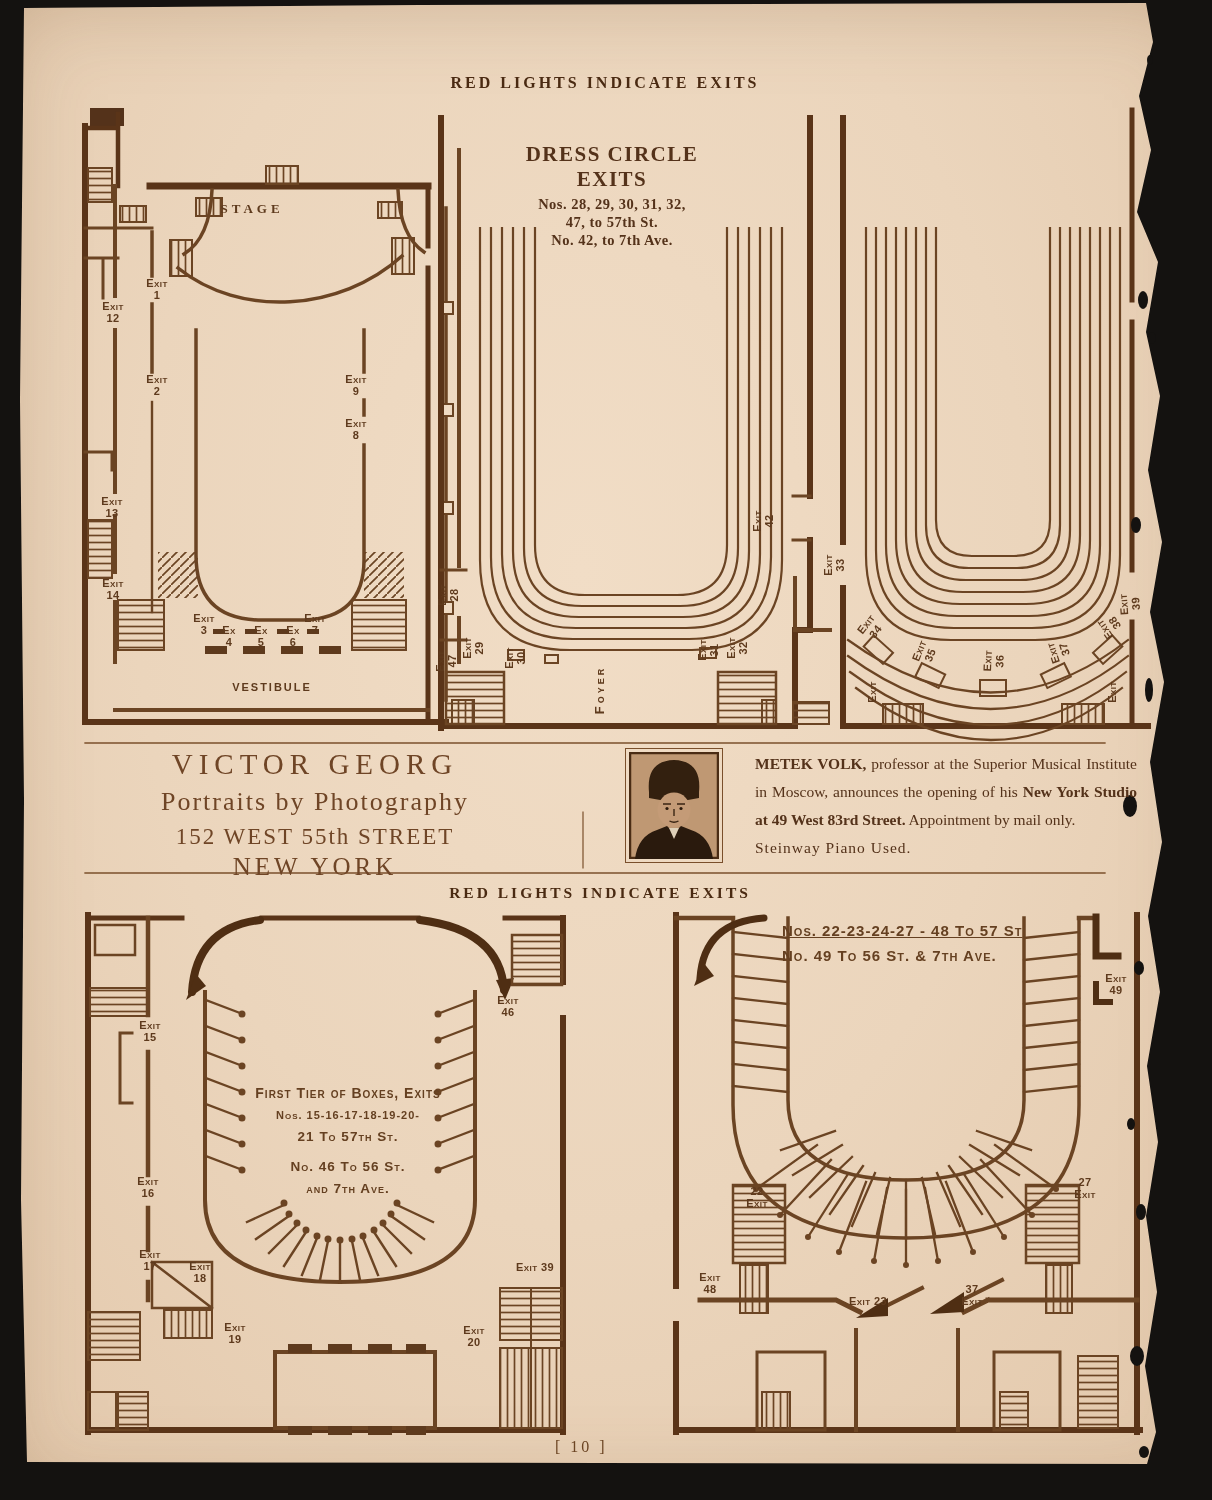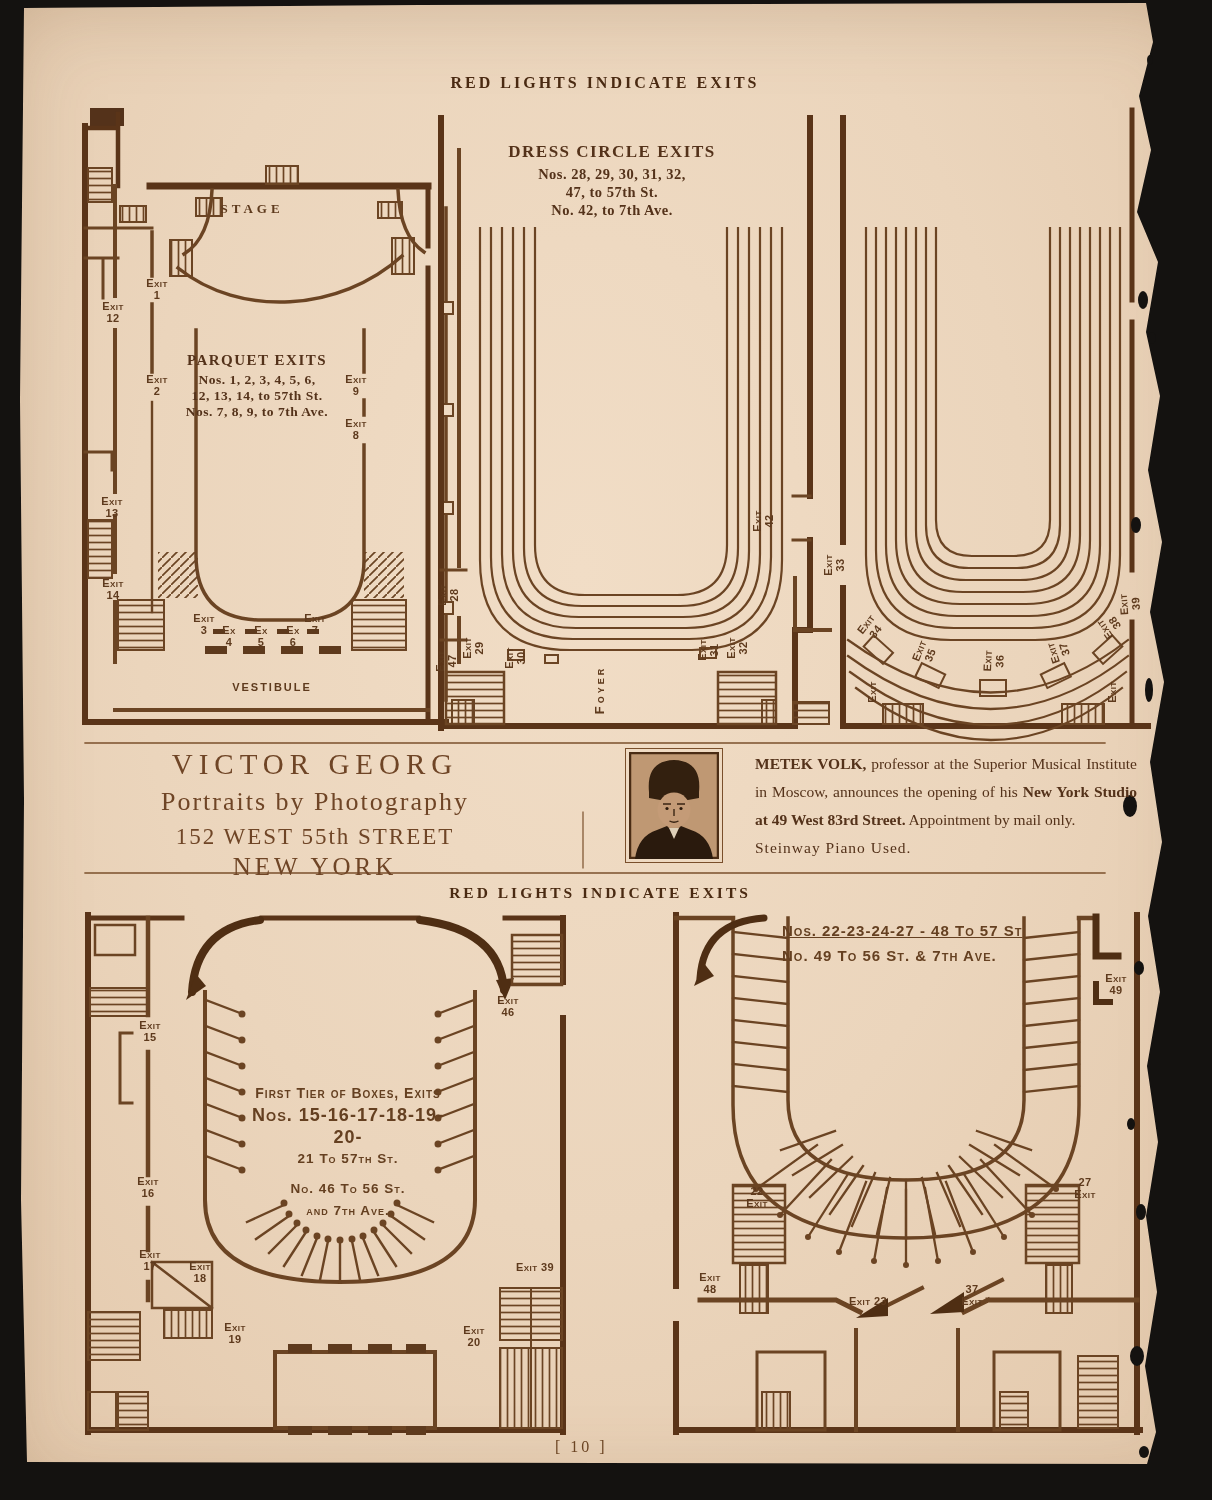--- a/index.html
+++ b/index.html
@@ -265,26 +265,20 @@
         <ellipse cx="1144" cy="1452" rx="5" ry="6"></ellipse>
       </g>
     </g>
   </svg>
 
   <div class="serif-head" style="left:405px;top:74px;width:400px;">RED LIGHTS INDICATE EXITS</div>
   <div class="serif-head" style="left:400px;top:884px;width:400px;font-size:15.5px;">RED LIGHTS INDICATE EXITS</div>
 
   <div class="xl" style="left:252px;top:209px;font-size:13px;letter-spacing:4px;font-family:'Liberation Serif',serif;">STAGE</div>
   <div class="xl" style="left:272px;top:688px;font-size:11px;letter-spacing:2px;">VESTIBULE</div>
-  <div class="plan-text" style="left:162px;top:352px;width:190px;">
-    <div class="t">PARQUET EXITS</div>
-    <div class="l">Nos. 1, 2, 3, 4, 5, 6,</div>
-    <div class="l">12, 13, 14, to 57th St.</div>
-    <div class="l">Nos. 7, 8, 9, to 7th Ave.</div>
-  </div>
   <div class="xl" style="left:157px;top:290px;">Exit
 1</div>
   <div class="xl" style="left:113px;top:313px;">Exit
 12</div>
   <div class="xl" style="left:157px;top:386px;">Exit
 2</div>
   <div class="xl" style="left:356px;top:386px;">Exit
 9</div>
   <div class="xl" style="left:356px;top:430px;">Exit
 8</div>
@@ -297,21 +291,21 @@
   <div class="xl" style="left:229px;top:637px;">Ex
 4</div>
   <div class="xl" style="left:261px;top:637px;">Ex
 5</div>
   <div class="xl" style="left:293px;top:637px;">Ex
 6</div>
   <div class="xl" style="left:315px;top:625px;">Exit
 7</div>
 
   <div class="plan-text" style="left:502px;top:142px;width:220px;">
-    <div class="t" style="font-size:17px;">DRESS CIRCLE EXITS</div>
+    <div class="t" style="font-size:21px;">DRESS CIRCLE EXITS</div>
     <div class="l" style="font-size:14.5px;line-height:18px;">Nos. 28, 29, 30, 31, 32,</div>
     <div class="l" style="font-size:14.5px;line-height:18px;">47, to 57th St.</div>
     <div class="l" style="font-size:14.5px;line-height:18px;">No. 42, to 7th Ave.</div>
   </div>
   <div class="xl" style="left:449px;top:595px;--r:-90deg;">Exit
 28</div>
   <div class="xl" style="left:447px;top:661px;--r:-90deg;">Exit
 47</div>
   <div class="xl" style="left:474px;top:648px;--r:-90deg;">Exit
 29</div>
@@ -364,21 +358,21 @@
     </svg>
   </div>
 
   <div class="metek">
     <div><b>METEK VOLK,</b><span> professor at the Superior Musical Institute in Moscow, announces the opening of his </span><b>New York Studio at 49 West 83rd Street.</b><span>  Appointment by mail only.</span></div>
     <div class="steinway">Steinway Piano Used.</div>
   </div>
 
   <div class="hand-block" style="left:238px;top:1082px;width:220px;text-align:center;font-size:14px;">
     <div>First Tier of Boxes, Exits</div>
-    <div style="font-size:18px;">Nos. 15-16-17-18-19-20-</div>
+    <div style="font-size:11px;">Nos. 15-16-17-18-19-20-</div>
     <div style="font-size:13.5px;">21 To 57th St.</div>
     <div style="font-size:13.5px;margin-top:8px;">No. 46 To 56 St.</div>
     <div style="font-size:13.5px;">and 7th Ave.</div>
   </div>
   <div class="xl" style="left:150px;top:1032px;">Exit
 15</div>
   <div class="xl" style="left:148px;top:1188px;">Exit
 16</div>
   <div class="xl" style="left:150px;top:1261px;">Exit
 17</div>

